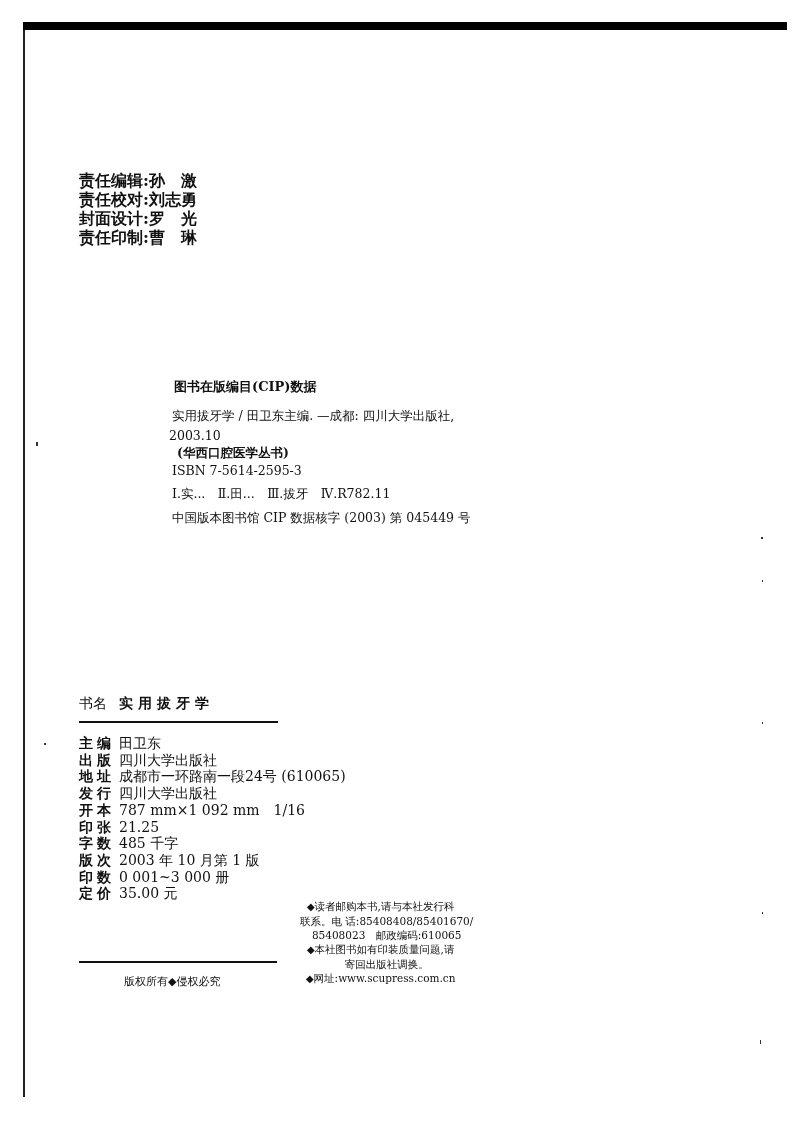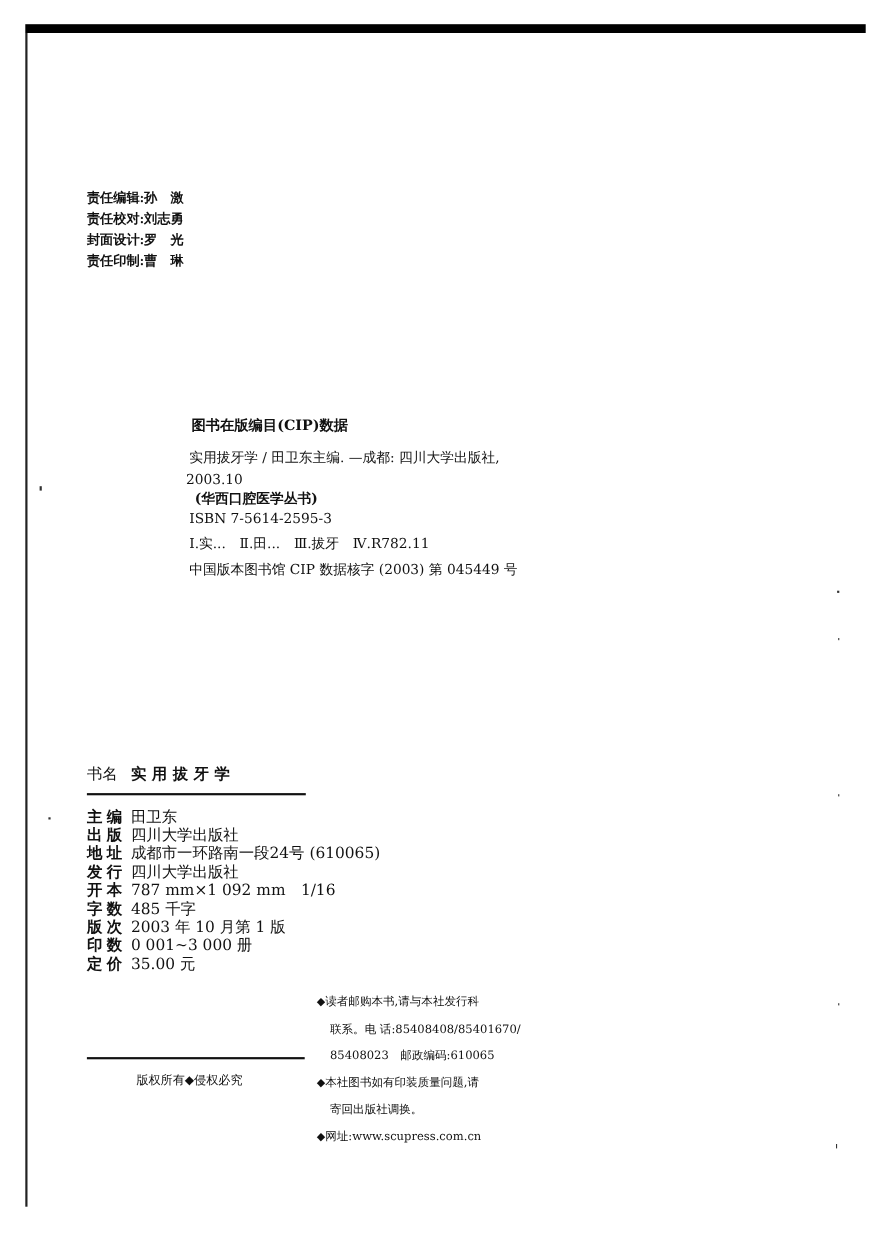--- a/index.html
+++ b/index.html
@@ -12,41 +12,41 @@
     position: absolute; left: 23px; top: 22px; width: 764px; height: 8px;
     background: #000;
   }
   .left-rule {
     position: absolute; left: 23px; top: 30px; width: 2px; height: 1067px;
     background: #222;
   }
   .speck { position: absolute; background: #333; }
 
   
-  .credits { position: absolute; left: 79px; top: 171px; font-size: 12px; line-height: 19px; font-weight: bold; font-family: Liberation Serif, serif; }
+  .credits { position: absolute; left: 79px; top: 171px; font-size: 16px; line-height: 19px; font-weight: bold; }
   .credit-row { white-space: pre; }
 
   
   .cip { position: absolute; left: 172px; top: 378px; font-size: 12.5px; }
   .cip-title { font-weight: bold; font-size: 13px; margin-left: 2px; }
   .cip-line { position: absolute; white-space: pre; }
 
   
   .bookname { position: absolute; left: 79px; top: 695px; font-size: 14px; white-space: pre; }
   .bookname .label { font-weight: normal; }
   .bookname .value { font-weight: bold; letter-spacing: 5px; margin-left: 12px; text-align: center; }
   .rule { position: absolute; height: 2px; background: #111; }
   .info-table { position: absolute; left: 79px; top: 735px; font-size: 14px; line-height: 16.7px; }
   .info-row { display: flex; white-space: pre; }
   .info-row .k { width: 40px; font-weight: bold; letter-spacing: 4px; }
   .info-row .v { }
 
   .rights { position: absolute; left: 124px; top: 974px; font-size: 11px; font-weight: normal; white-space: pre; }
 
-  .notes { position: absolute; left: 288px; top: 899px; font-size: 10.5px; line-height: 24px; }
+  .notes { position: absolute; left: 288px; top: 899px; font-size: 10.5px; line-height: 14px; text-align: center; }
   .note-line { white-space: pre; }
   .note-line .bullet { font-size: 10px; }
   .note-indent { padding-left: 12px; }
 </style>
 </head>
 <body>
 
 <div class="top-bar"></div>
 <div class="left-rule"></div>
 <div class="speck" style="left:36px;top:442px;width:2px;height:4px;"></div>
@@ -76,20 +76,21 @@
 
 <div class="bookname"><span class="label">书名</span><span class="value">实用拔牙学</span></div>
 <div class="rule" style="left:79px;top:721px;width:199px;"></div>
 
 <div class="info-table">
   <div class="info-row"><span class="k">主编</span><span class="v">田卫东</span></div>
   <div class="info-row"><span class="k">出版</span><span class="v">四川大学出版社</span></div>
   <div class="info-row"><span class="k">地址</span><span class="v">成都市一环路南一段24号 (610065)</span></div>
   <div class="info-row"><span class="k">发行</span><span class="v">四川大学出版社</span></div>
   <div class="info-row"><span class="k">开本</span><span class="v">787 mm×1 092 mm　1/16</span></div>
+  <div class="info-row"><span class="k">印张</span><span class="v">21.25</span></div>
   <div class="info-row"><span class="k">字数</span><span class="v">485 千字</span></div>
   <div class="info-row"><span class="k">版次</span><span class="v">2003 年 10 月第 1 版</span></div>
   <div class="info-row"><span class="k">印数</span><span class="v">0 001~3 000 册</span></div>
   <div class="info-row"><span class="k">定价</span><span class="v">35.00 元</span></div>
 </div>
 
 <div class="rule" style="left:79px;top:961px;width:198px;"></div>
 <div class="rights">版权所有◆侵权必究</div>
 
 <div class="notes">

